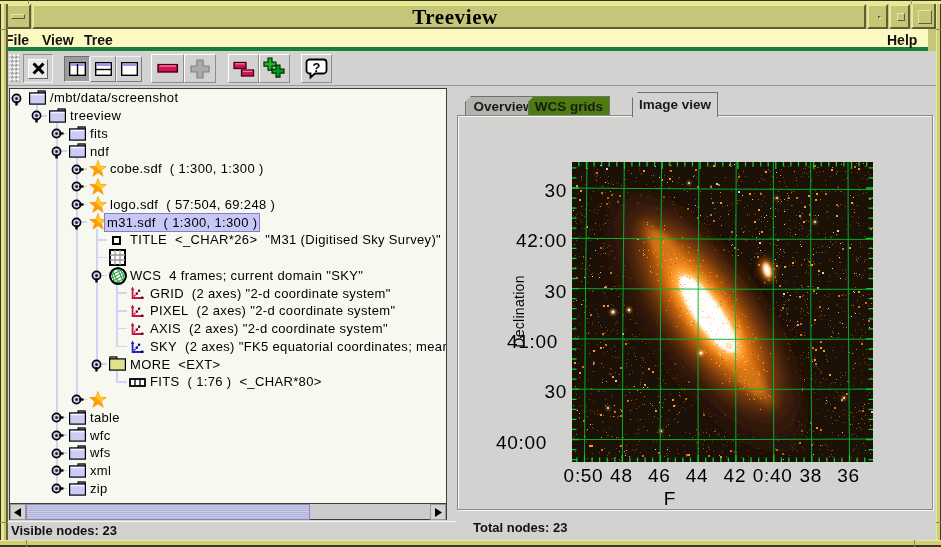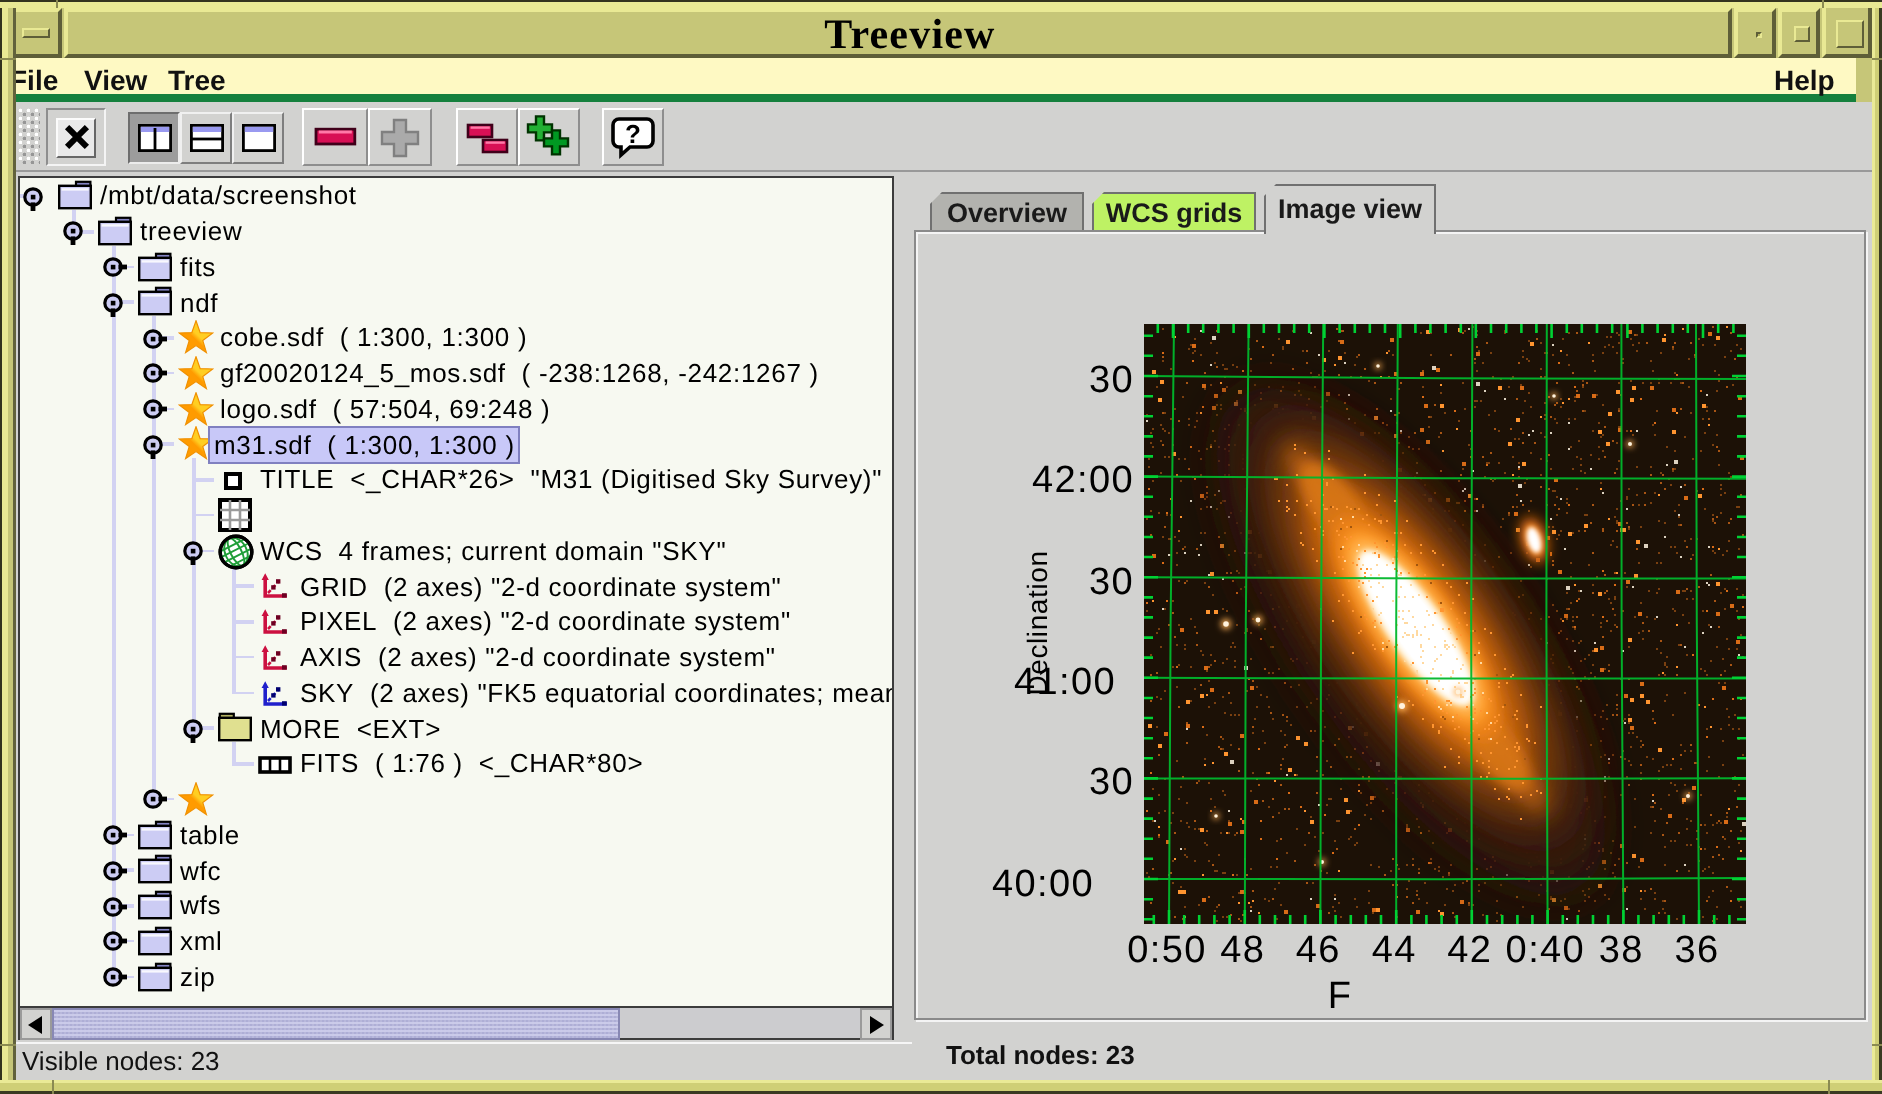--- a/index.html
+++ b/index.html
@@ -52,21 +52,21 @@
 
 
 #hscroll { position:absolute; left:0; top:414px; width:436px; height:16px; background:#cccccf;
   border-top:1px solid #3c3c3c; }
 .sarrow { position:absolute; top:0; width:16px; height:16px; background:#d2d2d0;
   border:1px solid #9a9a9a; display:flex; align-items:center; justify-content:center; }
 #hthumb { position:absolute; left:16px; top:0; width:284px; height:16px; background-color:#aeaed6;background-image:repeating-linear-gradient(0deg,transparent 0 1px,rgba(205,205,235,0.9) 1px 2px),repeating-linear-gradient(90deg,transparent 0 1px,rgba(186,186,220,0.8) 1px 2px);
   border:1px solid #8888b4; }
 
 #statusleft { position:absolute; left:0px; top:434.5px; width:448px; height:17px;
-  border-top:1px solid #f6f6f6; font-size:13px; font-weight:normal; color:#111; padding-left:3px; padding-top:1px; }
+  border-top:1px solid #f6f6f6; font-size:13px; font-weight:bold; color:#111; padding-left:3px; padding-top:1px; }
 
 
 #rightpanel { position:absolute; left:448px; top:0px; width:480px; height:424px; }
 .tab { position:absolute; font-size:13.5px; font-weight:bold; color:#1a1a1a; text-align:center;
   border:1px solid #707070; border-bottom:none;
   clip-path:polygon(6px 0, 100% 0, 100% 100%, 0 100%, 0 6px); }
 #tabcontent { position:absolute; left:1px; top:29px; width:476px; height:395px;
   border:1px solid #8a8a8a; background:#d2d2d0;
   box-shadow:inset 1px 1px 0 #f4f4f4, 1px 1px 0 #f4f4f4; }
 .axl { position:absolute; font-size:19px; letter-spacing:0.7px; color:#000; }
@@ -261,21 +261,20 @@
           </svg>
 <div style="position:absolute;left:79px;top:88.8px;width:18px;line-height:0"><svg width="18" height="17" viewBox="0 0 18 17">
               <defs>
                 <linearGradient id="stg" x1="0" y1="1" x2="1" y2="0">
                   <stop offset="0.45" stop-color="#ff9b00"></stop>
                   <stop offset="0.55" stop-color="#ffce22"></stop>
                 </linearGradient>
               </defs>
               <polygon points="9.0,0.4 11.1,6.3 17.4,6.5 12.4,10.3 14.2,16.3 9.0,12.8 3.8,16.3 5.6,10.3 0.6,6.5 6.9,6.3" fill="url(#stg)" stroke="#f09000" stroke-width="0.6"></polygon>
             </svg></div>
-<div class="trow" style="left:100px;top:89.2px">gf20020124_5_mos.sdf&nbsp; ( -238:1268, -242:1267 )</div>
 <div class="tl" style="left:66px;top:114.7px;width:11px;height:1.6px"></div>
 <svg width="14" height="14" viewBox="0 0 14 14" style="position:absolute;left:59.5px;top:109.0px">
             <circle cx="6.5" cy="6.5" r="4.1" fill="#ccccf2" stroke="#000" stroke-width="1.6"></circle>
             <rect x="5.4" y="5.4" width="2.3" height="2.3" fill="#000"></rect>
             <rect x="9.2" y="5.3" width="4.3" height="2.4" fill="#000"></rect>
           </svg>
 <div style="position:absolute;left:79px;top:106.5px;width:18px;line-height:0"><svg width="18" height="17" viewBox="0 0 18 17">
               <defs>
                 <linearGradient id="stg" x1="0" y1="1" x2="1" y2="0">
                   <stop offset="0.45" stop-color="#ff9b00"></stop>
@@ -471,21 +470,21 @@
             <svg width="8" height="9">
               <polygon points="1,0 1,9 8,4.5" fill="#000"></polygon>
             </svg>
           </div>
       </div>
     </div>
     <div id="statusleft">Visible nodes: 23</div>
 
     <div id="rightpanel">
       <div class="tab" style="left:9px;top:10px;width:77px;height:19px;background:#b2b2ae;line-height:19px;">Overview</div>
-      <div class="tab" style="left:90px;top:10px;width:82px;height:19px;background:#bef264;line-height:19px;">WCS grids</div>
+      <div class="tab" style="left:72px;top:10px;width:82px;height:19px;background:#4d7c0f;line-height:19px;">WCS grids</div>
       <div class="tab" style="left:176px;top:6px;width:86px;height:25px;background:#d2d2d0;line-height:23px;z-index:3;">Image view</div>
       <div id="tabcontent">
         <div class="abs" style="left:114px;top:46px;width:301px;height:300px;">
 <svg width="301" height="300" viewBox="0 0 301 300" style="position:absolute;left:0;top:0">
 <defs>
 <filter id="b10" x="-60%" y="-60%" width="220%" height="220%">
                   <feGaussianBlur stdDeviation="10"></feGaussianBlur>
                 </filter>
 <filter id="b7" x="-60%" y="-60%" width="220%" height="220%">
                   <feGaussianBlur stdDeviation="7"></feGaussianBlur>

